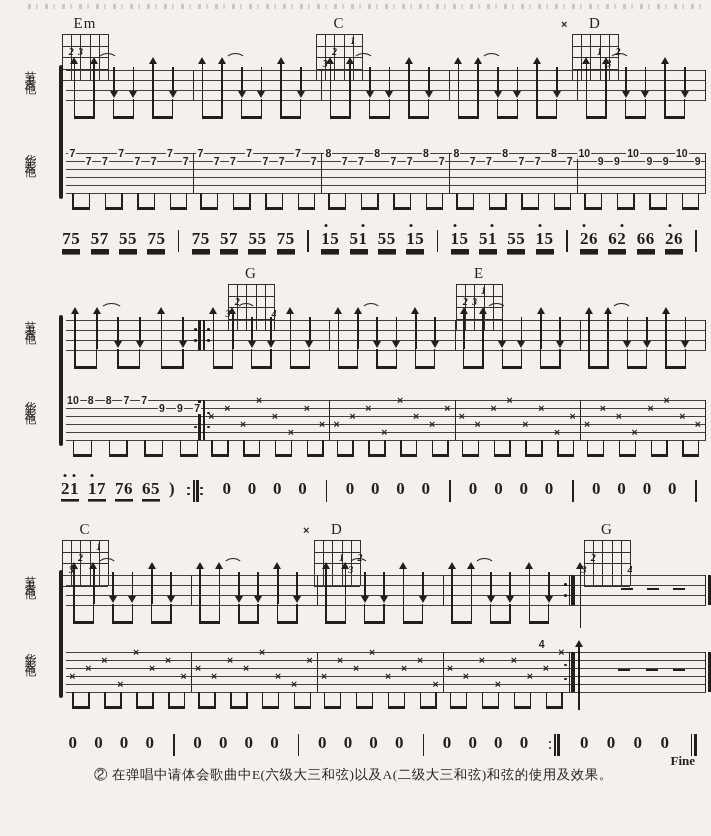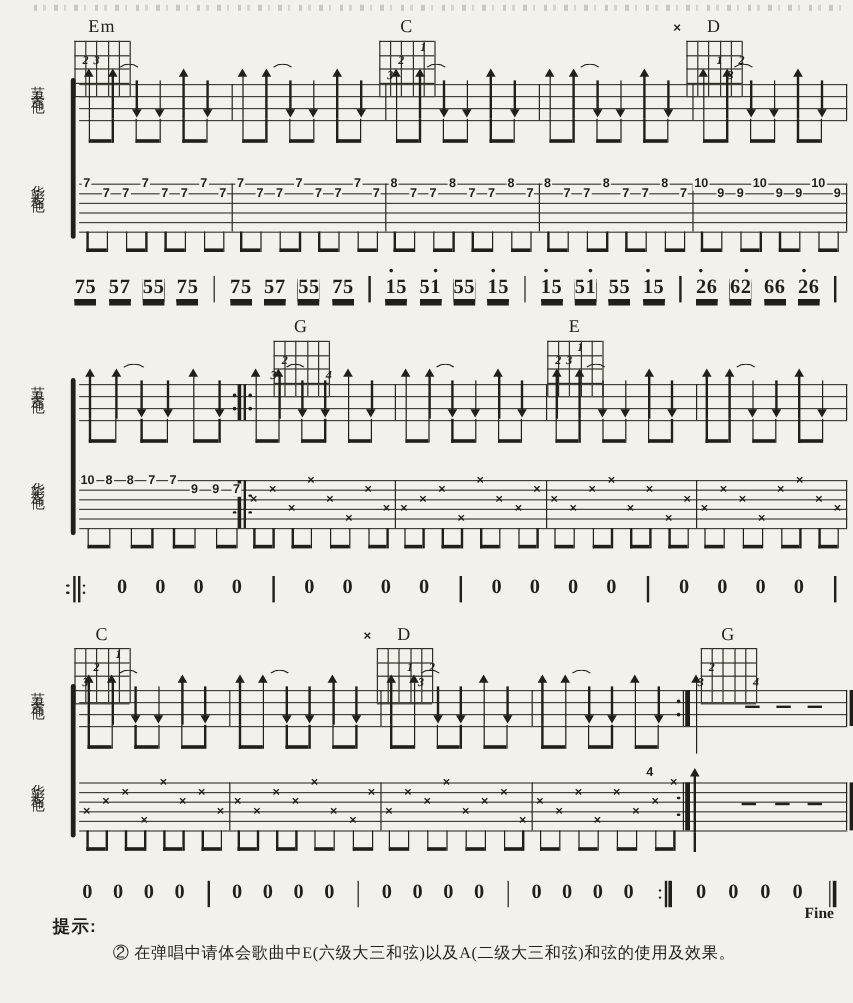--- a/index.html
+++ b/index.html
@@ -670,20 +670,27 @@
               <div class="stem" style="left: 81.8%; top: 40px; height: 17px;"></div>
               <div class="stem" style="left: 94.2%; top: 40px; height: 17px;"></div>
               <div class="beam" style="left: 5%; width: 12.8%; top: 53.5px;"></div>
               <div class="beam" style="left: 30.6%; width: 12.8%; top: 53.5px;"></div>
               <div class="beam" style="left: 56.2%; width: 12.8%; top: 53.5px;"></div>
               <div class="beam" style="left: 81.8%; width: 12.4%; top: 53.5px;"></div>
             </div>
           </div>
         </div>
         <div class="numline" style="left: 52px; right: 12px; top: 472px; height: 34px;">
+          <div class="nm" style="flex: 1.12 1 0px;">
+            <div class="grp u1" style="display: inline-block;"><div class="dgt">2<div class="odot"></div></div><div class="dgt">1<div class="odot"></div></div></div>
+            <div class="grp u1" style="display: inline-block;"><div class="dgt">1<div class="odot"></div></div><div class="dgt">7</div></div>
+            <div class="grp u1" style="display: inline-block;"><div class="dgt">7</div><div class="dgt">6</div></div>
+            <div class="grp u1" style="display: inline-block;"><div class="dgt">6</div><div class="dgt">5</div></div>
+            <div class="suffix">)</div>
+          </div>
           <div class="nbargrp">
             <div class="nb-dots">
               <div class="nb-dot"></div>
               <div class="nb-dot"></div>
             </div>
             <div class="nb-bar" style="width: 2.4px; margin-left: 1.5px;"></div>
             <div class="nb-bar" style="width: 2.4px; margin-left: 1.5px;"></div>
             <div class="nb-dots">
               <div class="nb-dot"></div>
               <div class="nb-dot"></div>
@@ -1046,16 +1053,15 @@
           </div>
           <div class="nbargrp">
             <div class="nb-bar" style="width: 1.6px; margin-left: 1.5px;"></div>
             <div class="nb-bar" style="width: 3.2px; margin-left: 1.5px;"></div>
           </div>
         </div>
       </div>
     </div>
   <div class="fine">Fine</div>
   <div class="footer">
-    <div class="tip-title">提示:</div>
     <div class="tip-line">② 在弹唱中请体会歌曲中E(六级大三和弦)以及A(二级大三和弦)和弦的使用及效果。</div>
   </div>
 </div>
 
 </body></html>

